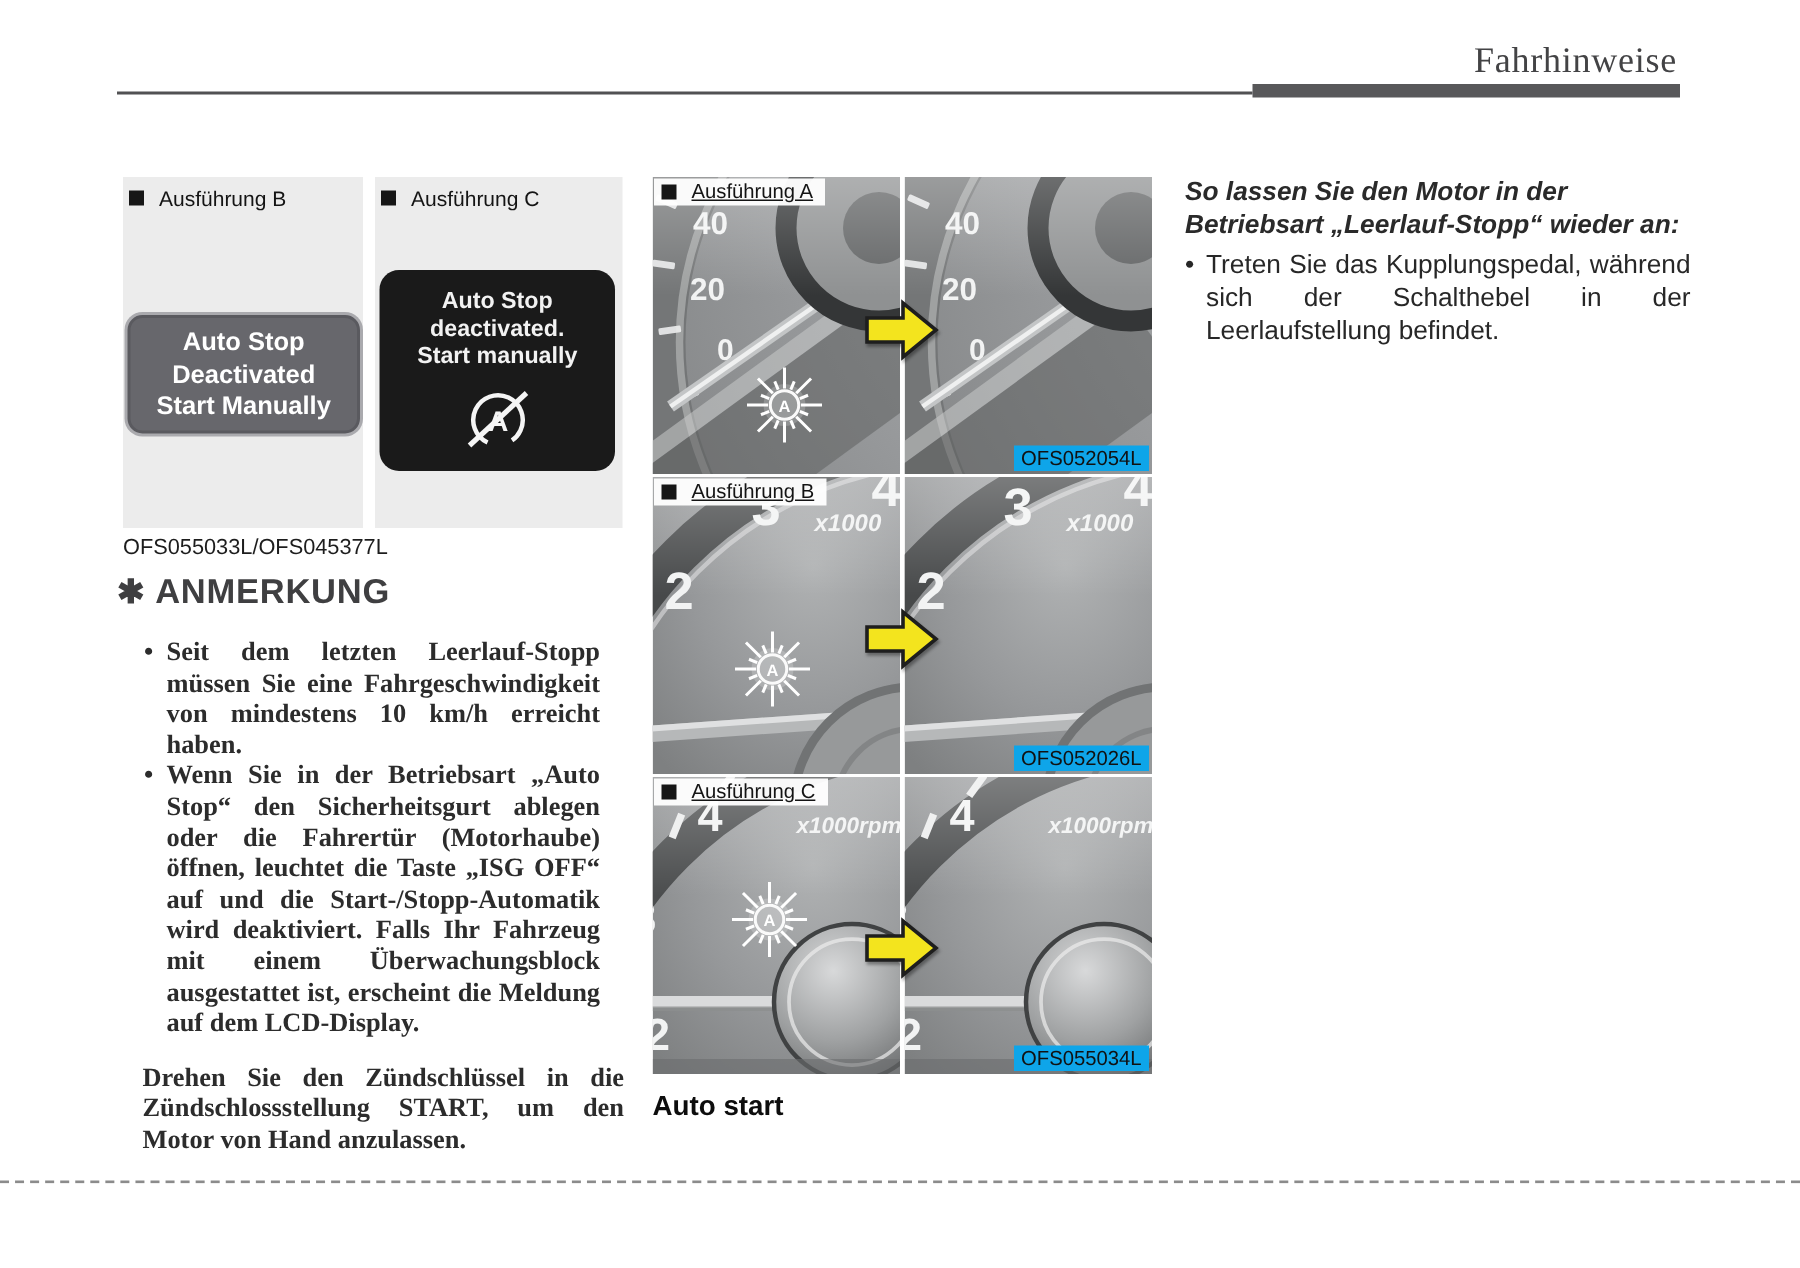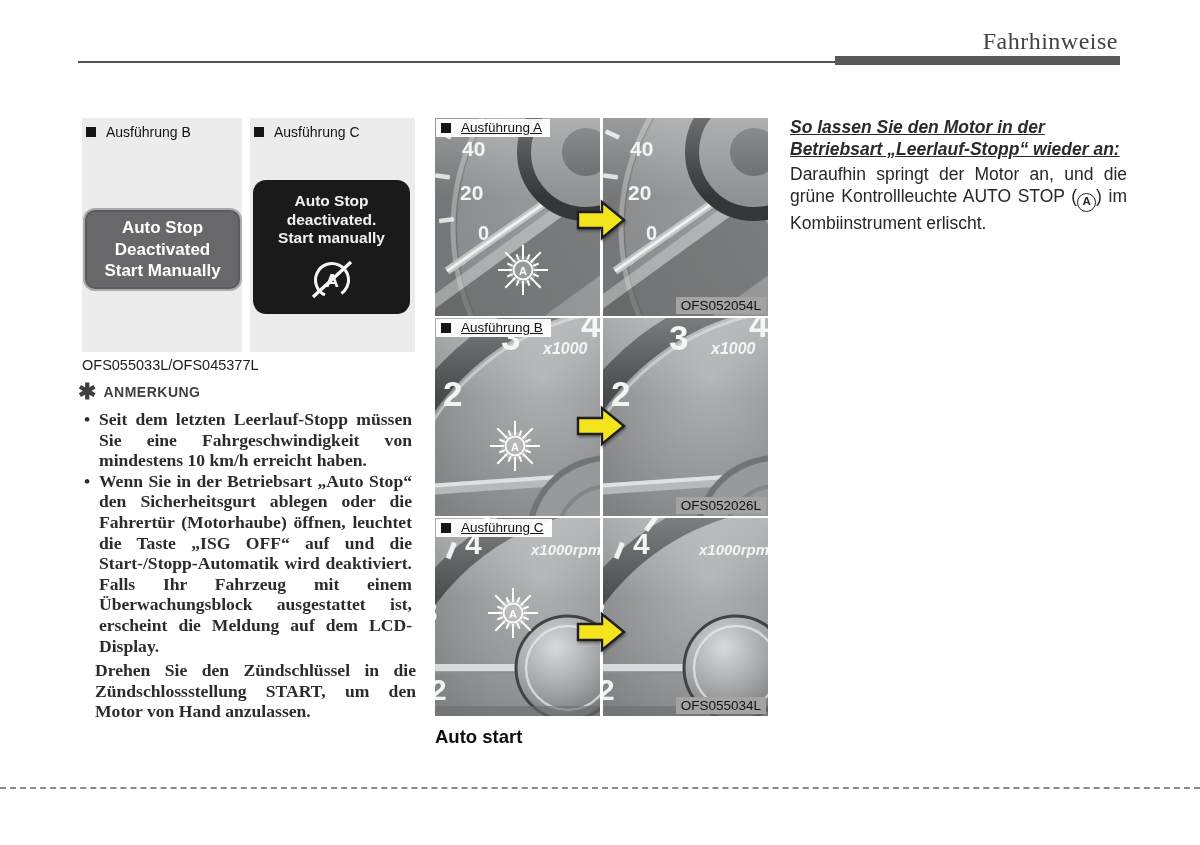--- a/index.html
+++ b/index.html
@@ -27,45 +27,45 @@
          color:#fff;font-weight:bold;font-size:17px;line-height:21.5px;}
   .lcd-c{position:absolute;left:3px;top:62px;width:157px;height:134px;background:#1a1a1a;border-radius:13px;
          display:flex;flex-direction:column;align-items:center;color:#f2f2f2;font-weight:bold;
          font-size:15.5px;line-height:18.5px;padding-top:12px;box-sizing:border-box;}
   .left-caption{margin-top:5px;text-align:left;font-size:14.5px;color:#1d1d1d;}
 
   
   .note{position:absolute;left:78px;top:381px;width:338px;color:#2c2c2c;}
   .note-title{display:flex;align-items:center;gap:7px;font-weight:bold;color:#3f3f41;margin-bottom:6px;}
   .note-star{font-size:22px;line-height:22px;}
-  .note-title-text{font-size:14px;letter-spacing:.5px;}
-  .note-list{list-style:none;margin:4px;padding:0;
+  .note-title-text{font-size:23px;letter-spacing:.5px;}
+  .note-list{list-style:none;margin:16px;padding:0;
              font-family:"Liberation Serif",serif;font-weight:bold;font-size:17.6px;line-height:20.6px;
              text-align:justify;}
   .note-list li{position:relative;padding-left:17px;}
   .note-list li::before{content:"\2022";position:absolute;left:2px;}
   .note-cont{padding-left:17px;font-family:"Liberation Serif",serif;font-weight:bold;
              font-size:17.6px;line-height:20.6px;text-align:justify;}
 
   
   .mid-col{position:absolute;left:435px;top:118px;width:333px;}
   .figure{position:relative;width:333px;height:198px;background:#fff;margin-bottom:2px;overflow:hidden;}
   .gauge-half{position:absolute;top:0;width:165px;height:198px;overflow:hidden;}
   .gh-l{left:0;} .gh-r{left:168px;}
   .fig-label.boxed{position:absolute;top:1px;left:1px;background:rgba(255,255,255,.95);
                    padding:1px 8px 2px 5px;font-size:13.5px;text-decoration:underline;}
-  .fig-caption{position:absolute;right:2px;bottom:2px;background:#a3a3a3;padding:0 5px;
+  .fig-caption{position:absolute;right:2px;bottom:2px;background:#0ea5e9;padding:0 5px;
                font-size:13.5px;line-height:17px;color:#111;}
   .arrow{position:absolute;left:140px;filter:drop-shadow(1px 2px 1px rgba(0,0,0,.35));}
   .arrow-a{top:80px;} .arrow-b{top:86px;} .arrow-c{top:92px;}
   .auto-start{margin-top:10px;font-weight:bold;font-size:18.5px;color:#0d0d0d;}
 
   
   .right-col{position:absolute;left:790px;top:117px;width:337px;color:#272727;}
-  .rc-heading{font-weight:bold;font-style:italic;font-size:17.5px;line-height:21.5px;color:#2a2a2a;text-decoration:underline;}
+  .rc-heading{font-weight:bold;font-style:italic;font-size:17.5px;line-height:21.5px;color:#2a2a2a;}
   .rc-list{list-style:none;margin:5px 0 0 0;padding:0;font-size:17.5px;line-height:22px;text-align:justify;}
   .rc-list li{position:relative;padding-left:14px;}
   .rc-list li::before{content:"\2022";position:absolute;left:0;}
   .rc-para{margin-top:3px;font-size:17.5px;line-height:22px;text-align:justify;}
   .circ-a{display:inline-block;width:17px;height:17px;border:1.7px solid #222;border-radius:50%;
           text-align:center;font-size:11.5px;font-weight:bold;line-height:15px;vertical-align:-3px;}
 
   
   .foot-rule{position:absolute;left:0;top:787px;width:1200px;height:0;border-top:2px dashed #8b8b8b;}
   .foot-vrule{position:absolute;left:1119px;top:789px;height:56px;width:0;border-left:2px dashed #8b8b8b;}
@@ -426,23 +426,23 @@
         <polygon points="3,14 27,14 27,4 49,22 27,40 27,30 3,30" fill="#f3e41e" stroke="#1e1e1e" stroke-width="2.4"></polygon>
       </svg>
       <div class="fig-caption">OFS055034L</div>
     </div>
 
     <div class="auto-start">Auto start</div>
   </div>
 
   <div class="right-col">
     <div class="rc-heading">So lassen Sie den Motor in der Betriebsart „Leerlauf-Stopp“ wieder an:</div>
-    <div class="rc-para">
-      <span>Daraufhin springt der Motor an, und die grüne Kontrollleuchte AUTO STOP (</span><span class="circ-a"><span>A</span></span><span>) im Kombiinstrument erlischt.</span>
-    </div>
+    <ul class="rc-list">
+      <li><span>Treten Sie das Kupplungspedal, während sich der Schalthebel in der Leerlaufstellung befindet.</span></li>
+    </ul>
   </div>
 
   <div class="foot-rule"></div>
   <div class="foot-vrule"></div>
   <div class="foot-num foot-ch">5</div>
   <div class="foot-num foot-pg">15</div>
 
 </div>
 
 </body></html>

